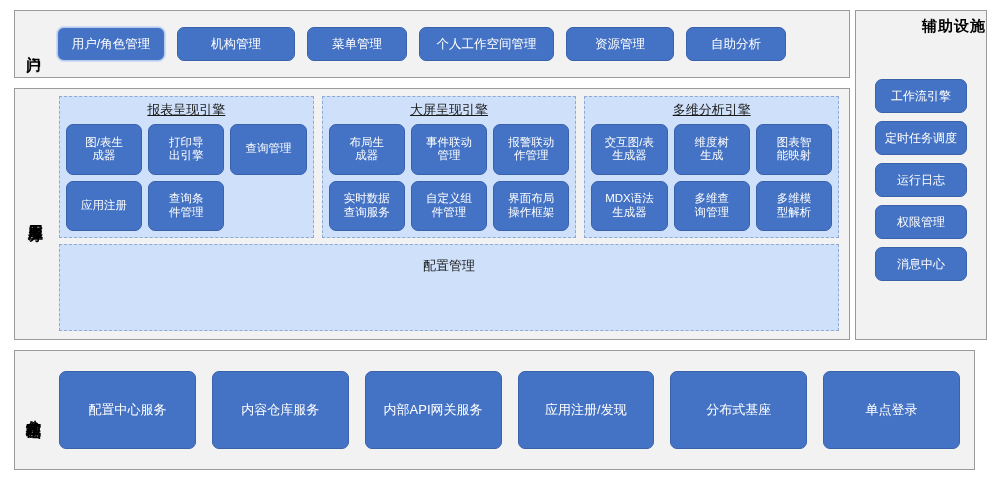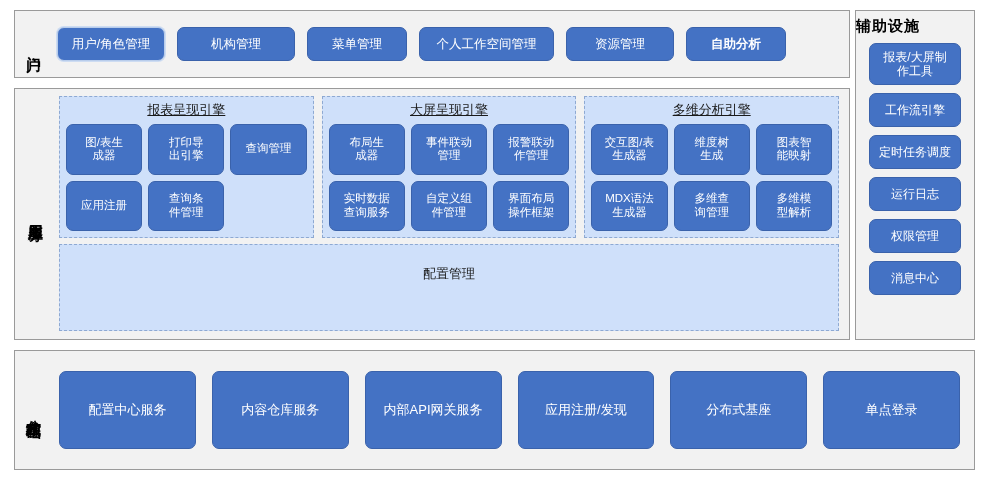--- a/index.html
+++ b/index.html
@@ -91,36 +91,37 @@
   }
   .portal-btns .btn {
     height: 34px;
     font-size: 12.5px;
   }
   .pb0 { flex: 0 0 108px; }
   .pb1 { flex: 0 0 118px; }
   .pb2 { flex: 0 0 100px; text-align: center; }
   .pb3 { flex: 0 0 135px; }
   .pb4 { flex: 0 0 108px; }
-  .pb5 { flex: 0 0 100px; font-weight: bold; }
+  .pb5 { flex: 0 0 100px; }
 
   
   .aux {
     position: absolute;
     left: 855px;
     top: 10px;
-    width: 120px;
+    width: 132px;
     height: 330px;
     background: #f2f2f2;
     border: 1px solid #9a9a9a;
     box-sizing: border-box;
     display: flex;
     flex-direction: column;
-    align-items: flex-start;
+    align-items: flex-end;
     padding: 6px 0 4px 0;
+    gap: 36px;
   }
   .aux-title {
     font-weight: bold;
     font-size: 15px;
     letter-spacing: 1px;
     margin-bottom: 7px;
     color: #000;
   }
   .aux-list {
     display: flex;
@@ -181,21 +182,21 @@
     grid-template-rows: repeat(2, 1fr);
     gap: 6px;
   }
   .engine-grid .btn { font-size: 11.5px; }
 
   .config {
     flex: 1 1 auto;
     background: #cfe0fa;
     border: 1px dashed #8ea9d2;
     box-sizing: border-box;
-    padding: 20px 8px 8px 8px;
+    padding: 12px 8px 8px 8px;
     display: flex;
     flex-direction: column;
     align-items: center;
   }
   .config-title {
     text-align: center;
     font-size: 13px;
     font-weight: 500;
     margin-bottom: 6px;
   }
@@ -247,22 +248,20 @@
         <div class="btn pb3">个人工作空间管理</div>
         <div class="btn pb4">资源管理</div>
         <div class="btn pb5">自助分析</div>
       </div>
     </div>
   </div>
 
   <div class="aux">
     <div class="aux-title">辅助设施</div>
     <div class="aux-list">
-      <div class="btn tall">报表/大屏制
-作工具</div>
       <div class="btn">工作流引擎</div>
       <div class="btn">定时任务调度</div>
       <div class="btn">运行日志</div>
       <div class="btn">权限管理</div>
       <div class="btn">消息中心</div>
     </div>
   </div>
 
   <div class="panel appsvc">
     <div class="tier-label wide">应用服务</div>

